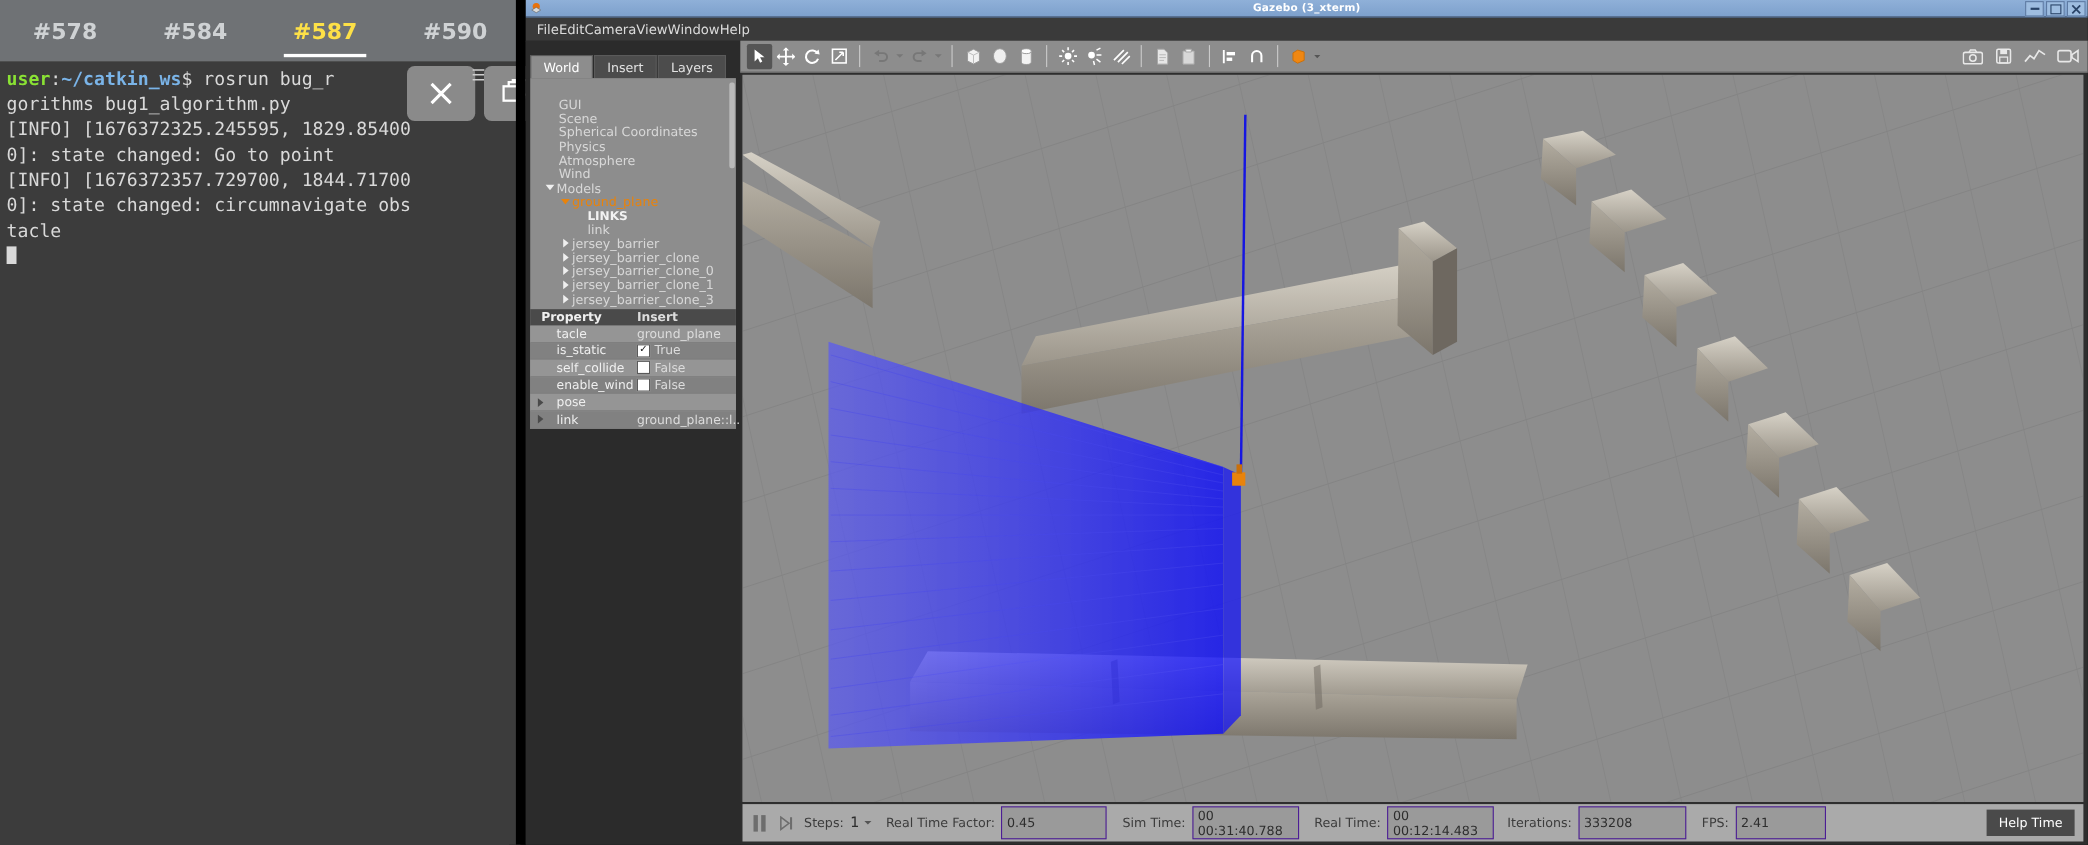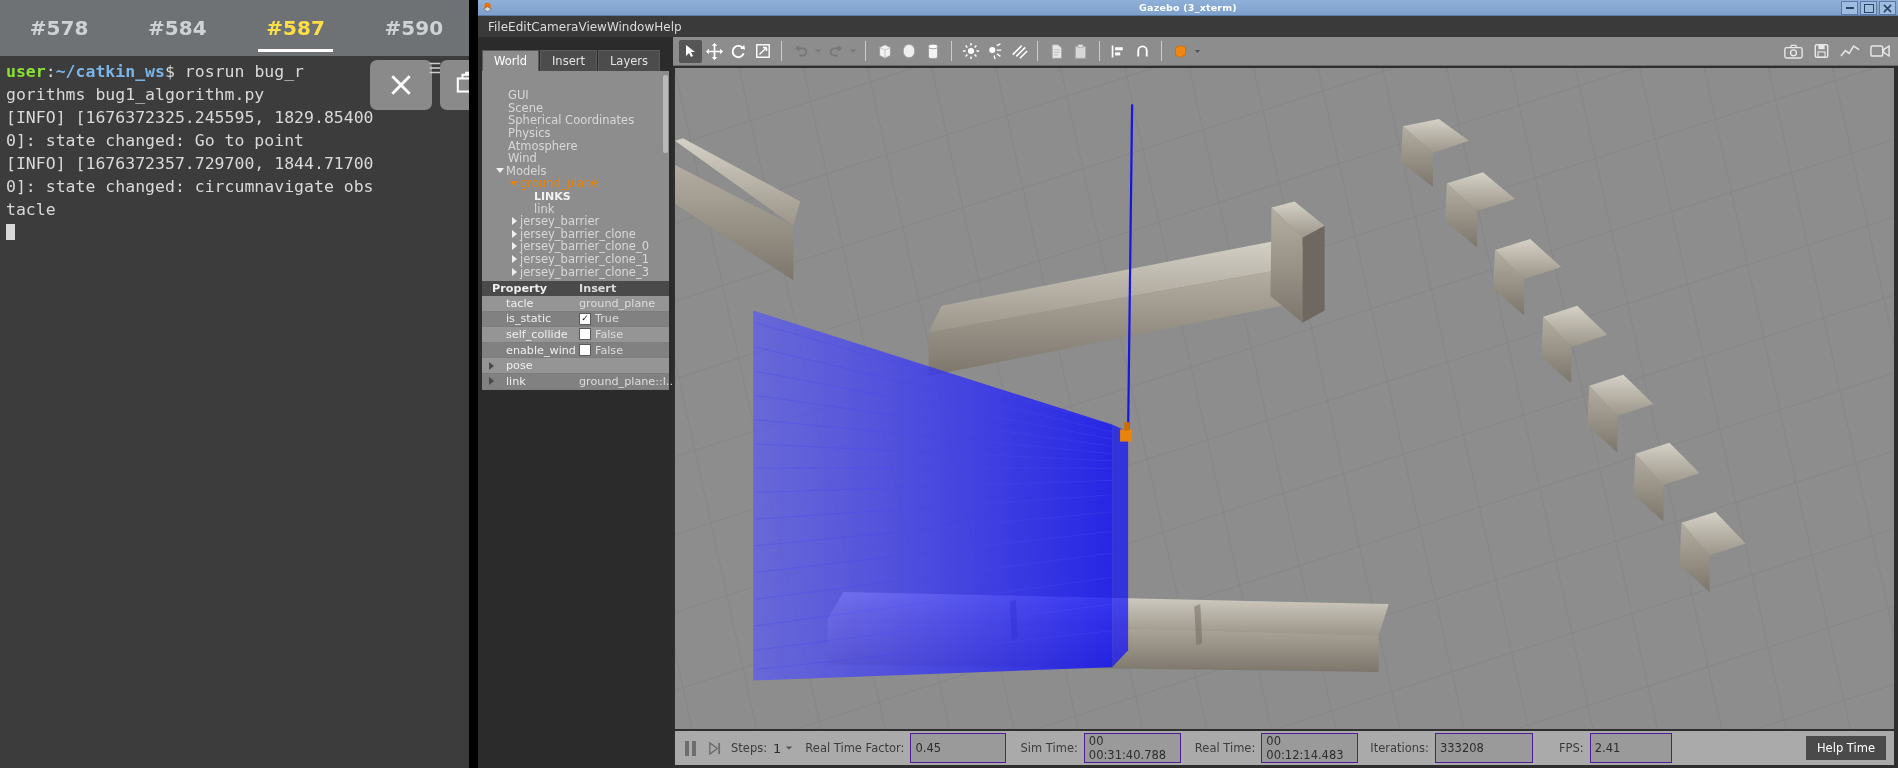--- a/index.html
+++ b/index.html
@@ -587,21 +587,21 @@
               <path d="M1 3 L5 7 L9 3z" fill="#555"></path>
             </svg>
           <div class="st-lbl" style="margin-left:6px">Real Time Factor:</div>
           <div class="st-box" style="width:96px">0.45</div>
           <div class="st-lbl" style="margin-left:8px">Sim Time:</div>
           <div class="st-box" style="width:97px">00 00:31:40.788</div>
           <div class="st-lbl" style="margin-left:8px">Real Time:</div>
           <div class="st-box" style="width:97px">00 00:12:14.483</div>
           <div class="st-lbl" style="margin-left:6px">Iterations:</div>
           <div class="st-box" style="width:98px">333208</div>
-          <div class="st-lbl" style="margin-left:20px">FPS:</div>
+          <div class="st-lbl" style="margin-left:8px">FPS:</div>
           <div class="st-box" style="width:82px">2.41</div>
           <div class="st-reset">Help Time</div>
         </div>
 
       </div>
     </div>
   </div>
 </div>
 
 </body></html>

